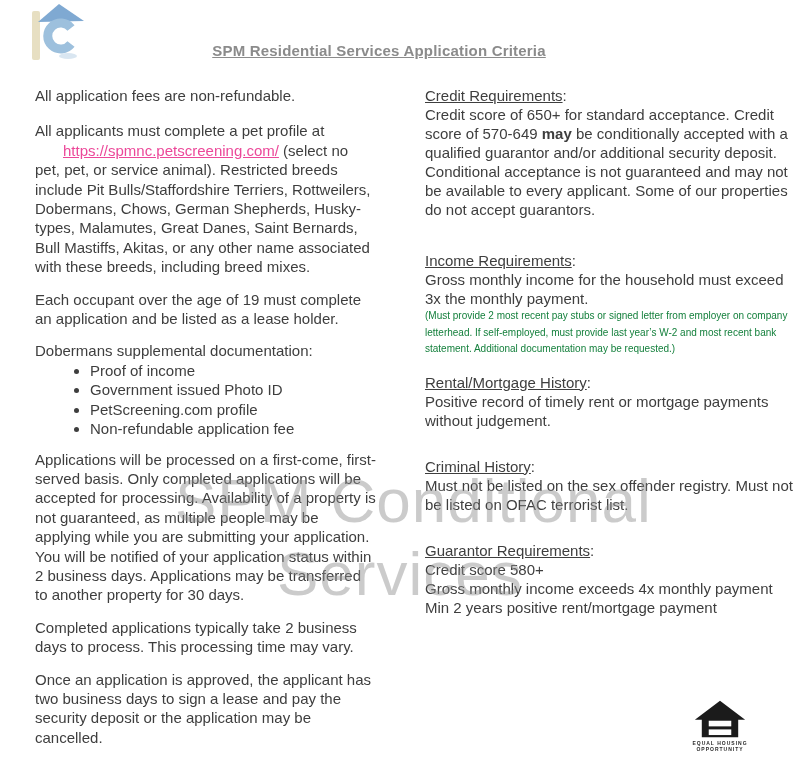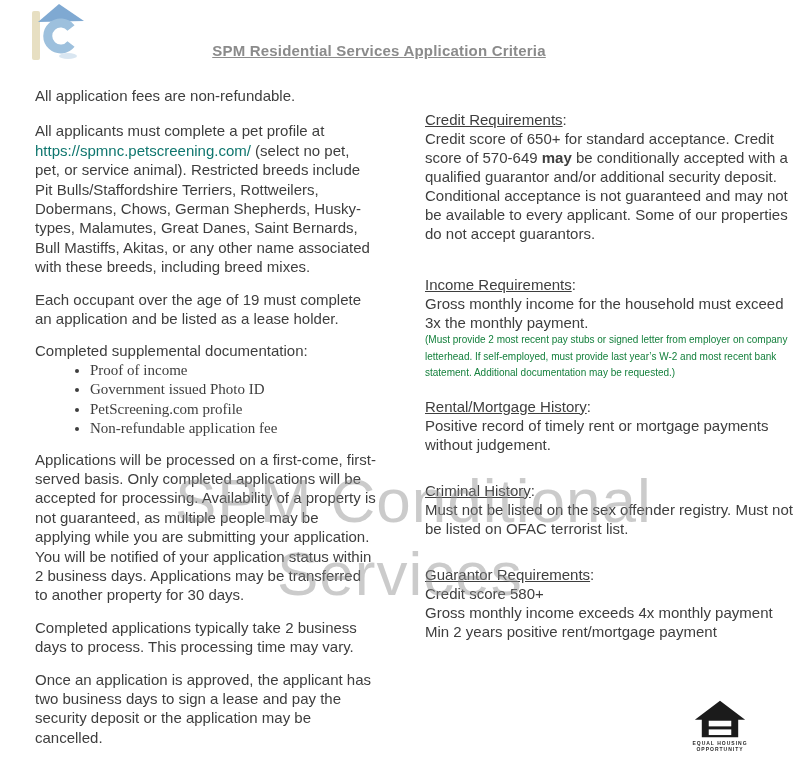--- a/index.html
+++ b/index.html
@@ -22,26 +22,26 @@
     font-size: 15px;
     font-weight: bold;
     color: #8b8b8b;
     text-decoration: underline;
     letter-spacing: 0.2px;
     padding-left: 48px;
   }
   
   .col { position: absolute; top: 86px; font-size: 15px; color: #3e3e3e; }
   .col-left  { left: 35px;  width: 342px; line-height: 19.4px; }
-  .col-right { left: 425px; width: 372px; line-height: 19px; margin-top: 24px; }
+  .col-right { left: 425px; width: 372px; line-height: 19px; }
   .col-left p { margin-bottom: 13px; }
   .col-left p.mb16 { margin-bottom: 16px; }
-  .col-left ul { list-style: disc; padding-left: 55px; margin: 0 0 11px 0; font-family: Liberation Serif, serif; }
+  .col-left ul { list-style: disc; padding-left: 55px; margin: 0 0 11px 0; }
   .col-left li { line-height: 19.4px; }
-  .link { color: #0f766e; cursor: pointer; }
+  .link { color: #ec4899; text-decoration: underline; cursor: pointer; margin-left: 28px; }
   .section .sec-heading { text-decoration: underline; }
   .section { margin-bottom: 27px; }
   .section.mb32 { margin-bottom: 32px; }
   .section.mb15 { margin-bottom: 15px; }
   .section:last-child { margin-bottom: 0; }
   .em-may { font-weight: bold; }
   .note { font-size: 10px; line-height: 16.5px; color: #15803d; }
   
   .wm {
     position: absolute;
@@ -77,21 +77,21 @@
 
   <div class="col col-left">
     <p class="mb16">All application fees are non-refundable.</p>
 
     <p>
       <span>All applicants must complete a pet profile at </span><a class="link">https://spmnc.petscreening.com/</a><span> (select no pet, pet, or service animal). Restricted breeds include Pit Bulls/Staffordshire Terriers, Rottweilers, Dobermans, Chows, German Shepherds, Husky-types, Malamutes, Great Danes, Saint Bernards, Bull Mastiffs, Akitas, or any other name associated with these breeds, including breed mixes.</span>
     </p>
 
     <p>Each occupant over the age of 19 must complete an application and be listed as a lease holder.</p>
 
-    <div>Completed supplemental documentation:</div>
+    <div>Dobermans supplemental documentation:</div>
     <ul>
       <li>Proof of income</li>
       <li>Government issued Photo ID</li>
       <li>PetScreening.com profile</li>
       <li>Non-refundable application fee</li>
     </ul>
 
     <p>Applications will be processed on a first-come, first-served basis. Only completed applications will be accepted for processing. Availability of a property is not guaranteed, as multiple people may be applying while you are submitting your application. You will be notified of your application status within 2 business days. Applications may be transferred to another property for 30 days.</p>
     <p class="mb12">Completed applications typically take 2 business days to process. This processing time may vary.</p>
     <p>Once an application is approved, the applicant has two business days to sign a lease and pay the security deposit or the application may be cancelled.</p>

